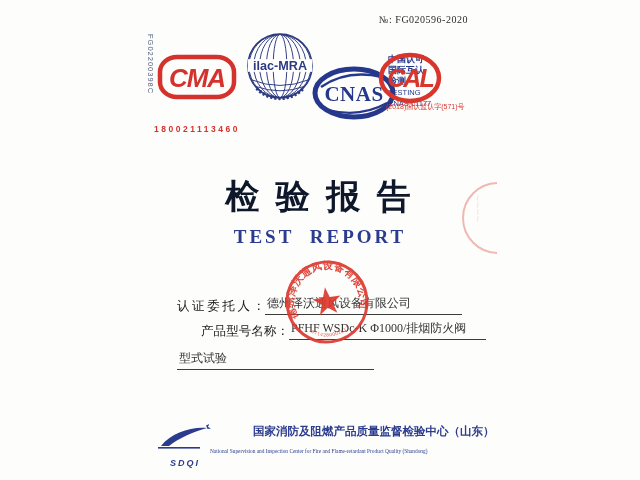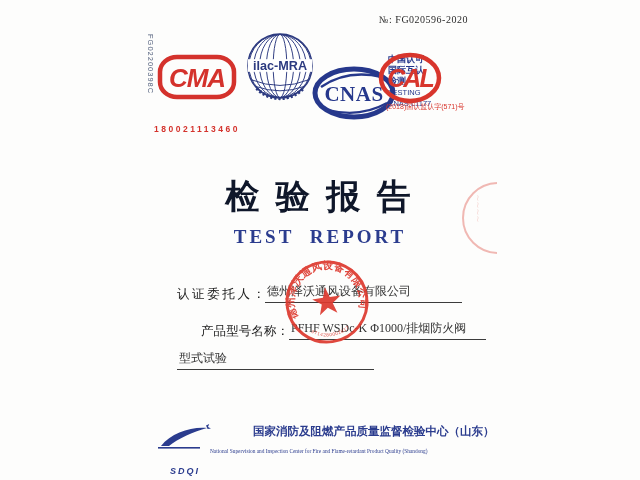--- a/index.html
+++ b/index.html
@@ -30,40 +30,40 @@
   .cal-wrap{left:378px;top:52px;}
   .cal-caption{left:386px;top:102px;width:80px;font-size:7px;color:#d8352c;
     font-family:"Liberation Sans",sans-serif;white-space:nowrap;}
   
   .title-zh{left:140px;top:174px;width:360px;text-align:center;
     font-size:34px;font-weight:bold;color:#0f172a;letter-spacing:4px;}
   .title-en{left:140px;top:218px;width:360px;text-align:center;
     font-size:19px;font-weight:bold;color:#2b3c8e;letter-spacing:3px;word-spacing:8px;margin-top:8px;}
   
   .form-row{left:177px;width:285px;display:flex;align-items:flex-end;}
-  .row-1{top:283px;}
+  .row-1{top:295px;}
   .row-2{top:320px;margin-left:24px;}
   .row-3{top:350px;}
   .row-label{width:88px;font-size:12.5px;color:#222;text-align:justify;
     text-align-last:justify;flex:none;}
   .row-value{width:195px;flex:none;font-size:12px;color:#333;
     border-bottom:1px solid #3c3c3c;padding:0 0 2px 2px;white-space:nowrap;
     margin-left:0;}
   
   .seal-main{left:272px;top:247px;opacity:.92;}
   .seal-edge{left:462px;top:181px;width:35px;height:78px;overflow:hidden;opacity:.5;}
   .seal-edge-circle{position:absolute;left:0;top:1px;width:72px;height:72px;
     border:2.5px solid #e4756c;border-radius:50%;box-sizing:border-box;}
   .seal-edge-marks{position:absolute;left:8px;top:14px;width:12px;height:50px;
     writing-mode:vertical-rl;font-size:6px;color:rgba(222,80,70,.65);
     letter-spacing:1px;overflow:hidden;}
   
   .sdqi-wrap{left:156px;top:424px;width:58px;text-align:center;}
   .sdqi-text{font-family:"Liberation Sans",sans-serif;font-style:italic;
-    font-weight:bold;font-size:9px;color:#2b3c8e;letter-spacing:2px;margin-top:12px;}
+    font-weight:bold;font-size:9px;color:#2b3c8e;letter-spacing:2px;margin-top:4px;}
   .footer-zh{left:210px;top:424px;width:250px;font-size:11.5px;font-weight:bold;
     color:#2b3c8e;white-space:nowrap;padding-left:43px;}
   .footer-en{left:210px;top:447px;width:300px;font-size:6.3px;color:#2b3c8e;
     white-space:nowrap;transform:scaleX(.85);transform-origin:left top;
     font-family:"Liberation Serif",serif;}
 </style>
 </head>
 <body>
 
 <div class="abs report-no">

